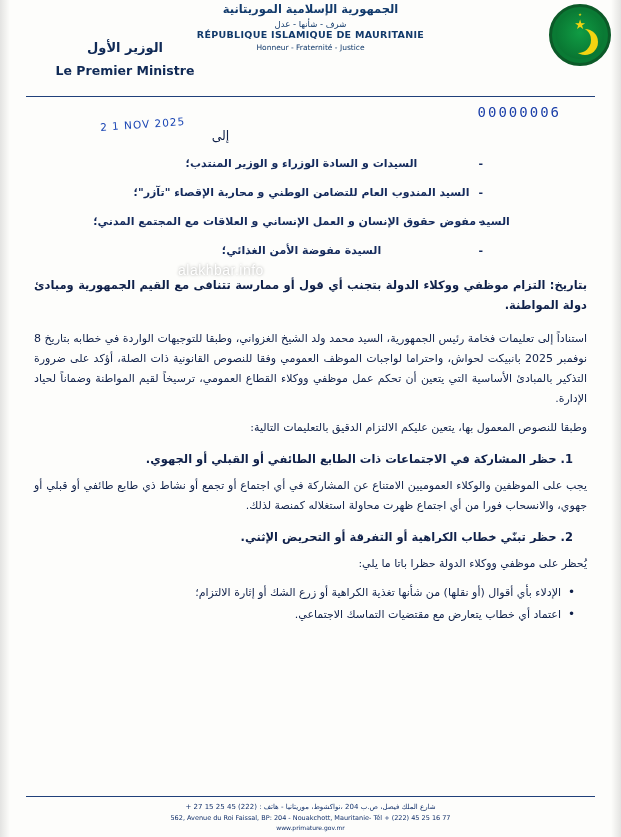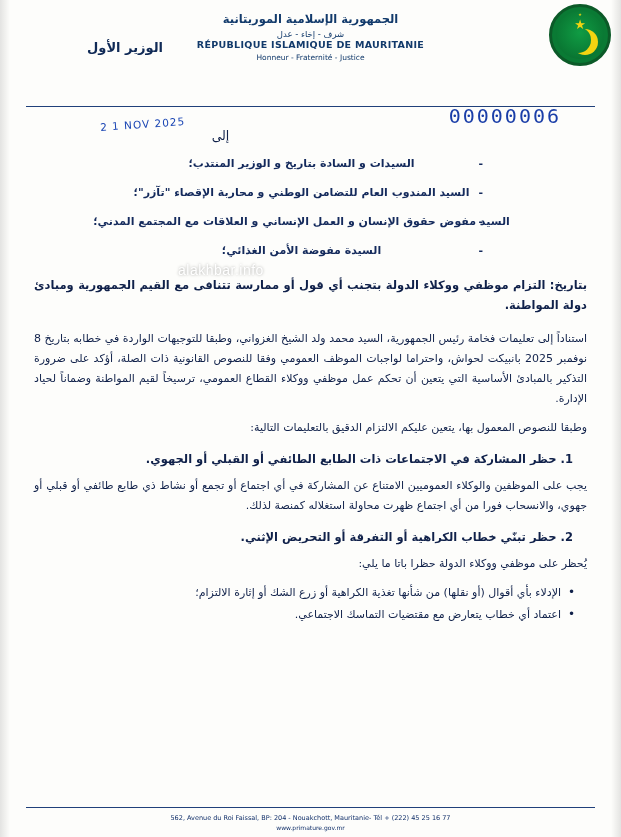--- a/index.html
+++ b/index.html
@@ -16,21 +16,21 @@
     width:621px;height:837px;
     box-sizing:border-box;
     padding:0;
     background:#fdfdfb;
   }
 
   
   .header{
     position:relative;
     height:92px;
-    padding-top:12px;
+    padding-top:2px;
     text-align:center;
   }
   .hdr-ar{
     font-size:11.5px;
     font-weight:bold;
     color:#123a6b;
     letter-spacing:0.5px;
     direction:rtl;
   }
   .hdr-ar2{
@@ -99,21 +99,21 @@
     font-size:13px;font-weight:bold;color:#102a56;
   }
   .left-title .fr{
     font-size:12.5px;font-weight:bold;color:#102a56;margin-top:8px;
     direction:ltr;
   }
 
   .serial{
     position:absolute;
     right:60px;top:104px;
-    font-size:20px;
+    font-size:14px;
     letter-spacing:2px;
     color:#1a3ea8;
     font-family:"DejaVu Sans Mono", monospace;
   }
   .datestamp{
     position:absolute;
     left:100px;top:118px;
     font-size:10.5px;
     color:#1b46b4;
     font-family:"DejaVu Sans", sans-serif;
@@ -243,48 +243,49 @@
     background:linear-gradient(to left, rgba(0,0,0,0.10), rgba(0,0,0,0));
   }
 </style>
 </head>
 <body>
 
 <div class="page">
 
   <div class="header">
     <div class="hdr-ar">الجمهورية الإسلامية الموريتانية</div>
-    <div class="hdr-ar2">شرف - إخاء - عدل</div>
+    <div class="hdr-ar2">شرف - شأنها - عدل</div>
     <div class="hdr-fr">RÉPUBLIQUE ISLAMIQUE DE MAURITANIE</div>
     <div class="hdr-fr2">Honneur - Fraternité - Justice</div>
 
     <div class="emblem">
       <div class="inner">
         <div class="ring-text">★</div>
         <div class="star">★</div>
         <div class="crescent"></div>
       </div>
     </div>
   </div>
 
   <hr class="rule">
 
   <div class="left-title">
     <div class="ar">الوزير الأول</div>
+    <div class="fr">Le Premier Ministre</div>
   </div>
 
   <div class="serial">00000006</div>
   <div class="datestamp">2 1 NOV 2025</div>
 
   <div class="body">
 
     <div class="to">إلى</div>
 
     <ul class="addressees">
-      <li>السيدات و السادة بتاريخ و الوزير المنتدب؛</li>
+      <li>السيدات و السادة الوزراء و الوزير المنتدب؛</li>
       <li>السيد المندوب العام للتضامن الوطني و محاربة الإقصاء "تآزر"؛</li>
       <li>السيد مفوض حقوق الإنسان و العمل الإنساني و العلاقات مع المجتمع المدني؛</li>
       <li>السيدة مفوضة الأمن الغذائي؛</li>
     </ul>
 
     <div class="subject">
       <span class="lbl">بتاريخ:</span>
       <span>التزام موظفي ووكلاء الدولة بتجنب أي قول أو ممارسة تتنافى مع القيم الجمهورية ومبادئ دولة المواطنة.</span>
     </div>
 
@@ -307,19 +308,20 @@
       <li>الإدلاء بأي أقوال (أو نقلها) من شأنها تغذية الكراهية أو زرع الشك أو إثارة الالتزام؛</li>
       <li>اعتماد أي خطاب يتعارض مع مقتضيات التماسك الاجتماعي.</li>
     </ul>
 
   </div>
 
   <div class="watermark">alakhbar.info</div>
 
   <div class="footer">
     <hr>
+    <div class="f-ar">شارع الملك فيصل، ص.ب 204 ،نواكشوط، موريتانيا - هاتف : (222) 45 25 15 27 +</div>
     <div class="f-fr">562, Avenue du Roi Faissal, BP: 204 - Nouakchott, Mauritanie- Tél + (222) 45 25 16 77</div>
     <div class="f-web">www.primature.gov.mr</div>
   </div>
 
   <div class="shadow-edge"></div>
   <div class="shadow-edge right"></div>
 </div>
 
 </body></html>

